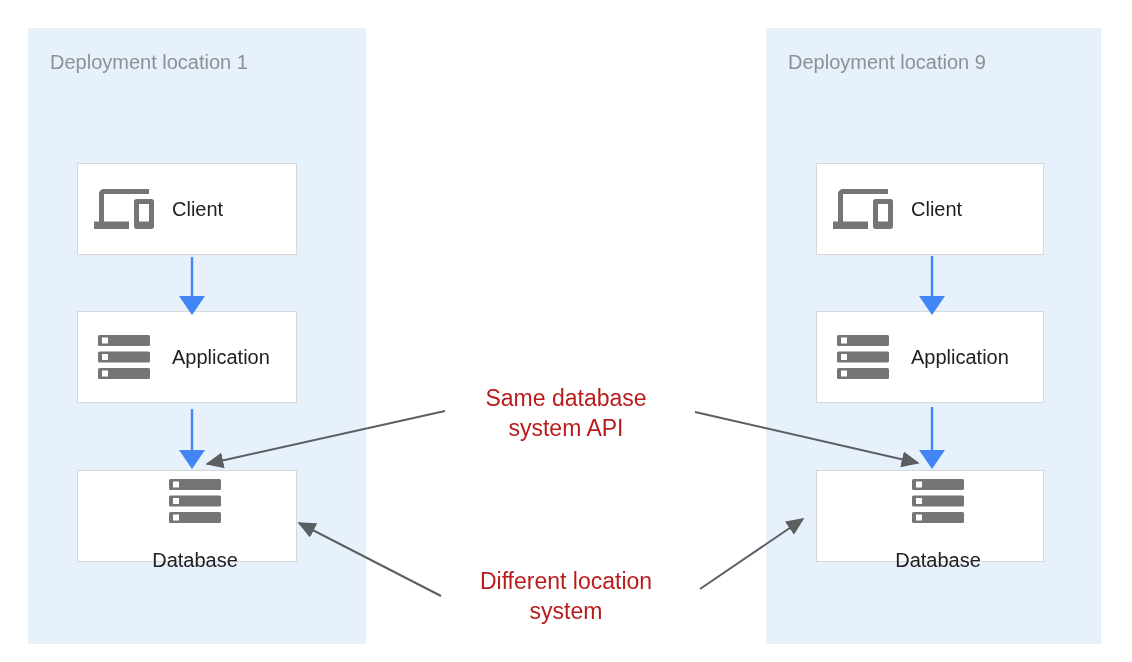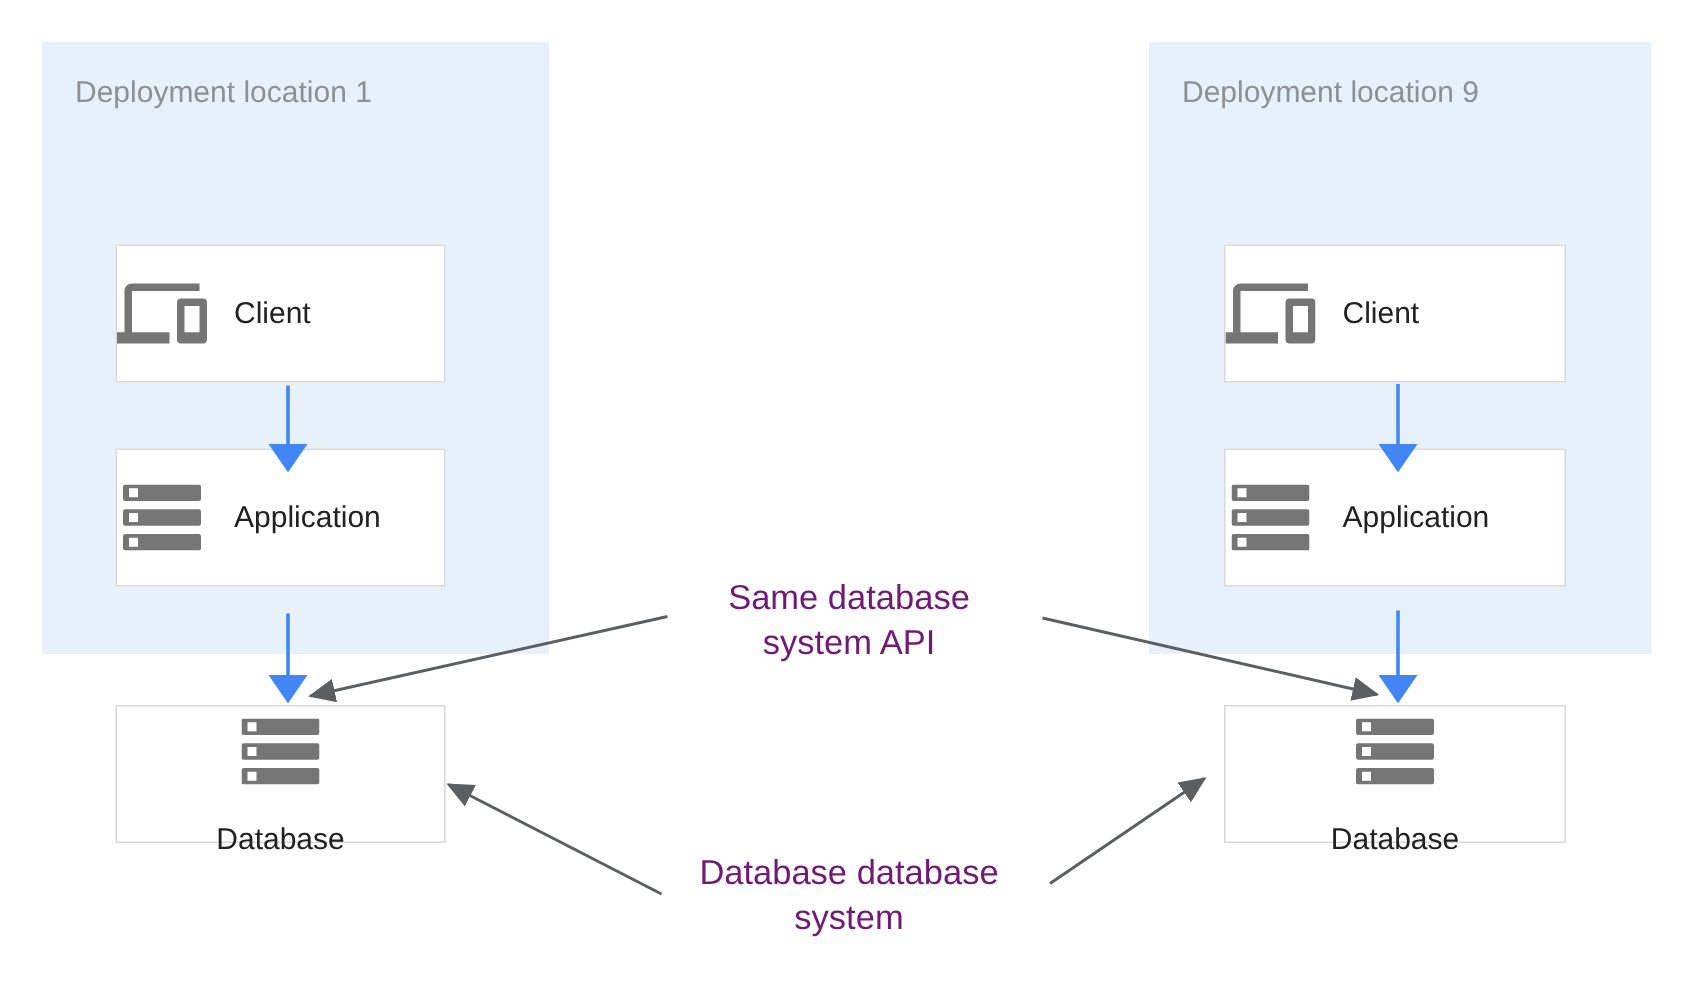--- a/index.html
+++ b/index.html
@@ -11,21 +11,21 @@
   .canvas {
     position: relative;
     width: 1132px;
     height: 662px;
     background: #ffffff;
     overflow: hidden;
   }
   .panel {
     position: absolute;
     top: 28px;
-    height: 408px;
+    height: 616px;
     background: #e6f1fb;
   }
   .panel.left  { left: 28px;  width: 338px; }
   .panel.right { left: 766px; width: 335px; }
   .panel-title {
     position: absolute;
     left: 22px;
     top: 22px;
     font-size: 20px;
     line-height: 24px;
@@ -33,47 +33,48 @@
     white-space: nowrap;
   }
   .node-box {
     position: absolute;
     height: 92px;
     background: #ffffff;
     border: 1px solid #d6d8da;
     box-sizing: border-box;
     display: flex;
     align-items: center;
+    padding-left: 16px;
     gap: 18px;
   }
   .col-left  .node-box { left: 77px;  width: 220px; }
   .col-right .node-box { left: 816px; width: 228px; }
   .node-box.row-client      { top: 163px; }
-  .node-box.row-application { top: 299px; }
+  .node-box.row-application { top: 311px; }
   .node-box.row-database    { top: 470px; flex-direction: column; }
   .icon-wrap {
     width: 60px;
     height: 60px;
     display: flex;
     align-items: center;
     justify-content: center;
     flex: 0 0 auto;
   }
   .node-label {
     font-size: 20px;
     color: #212121;
     white-space: nowrap;
   }
   .annotation {
     position: absolute;
     width: 300px;
     text-align: center;
     font-size: 23px;
     line-height: 30px;
-    color: #701a75;
+    color: #b91c1c;
     white-space: pre-line;
   }
   .annotation.same      { left: 416px; top: 383px; }
   .annotation.different { left: 416px; top: 566px; }
   svg.connector-layer {
     position: absolute;
     left: 0;
     top: 0;
     width: 1132px;
     height: 662px;
@@ -201,16 +202,16 @@
 
     <line x1="445" y1="411" x2="207" y2="464" stroke="#5c5f62" stroke-width="2" marker-end="url(#headGray)"></line>
     <line x1="695" y1="412" x2="918" y2="463" stroke="#5c5f62" stroke-width="2" marker-end="url(#headGray)"></line>
 
     <line x1="441" y1="596" x2="299" y2="523" stroke="#5c5f62" stroke-width="2" marker-end="url(#headGray)"></line>
     <line x1="700" y1="589" x2="803" y2="519" stroke="#5c5f62" stroke-width="2" marker-end="url(#headGray)"></line>
   </svg>
 
   <div class="annotation same">Same database
 system API</div>
-  <div class="annotation different">Database database
+  <div class="annotation different">Different location
 system</div>
 
 </div>
 
 </body></html>

